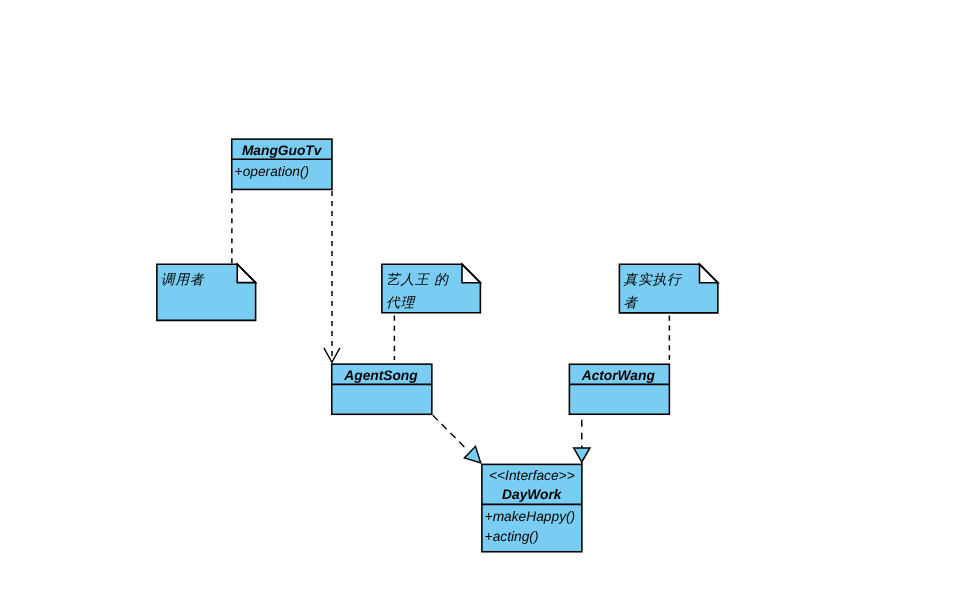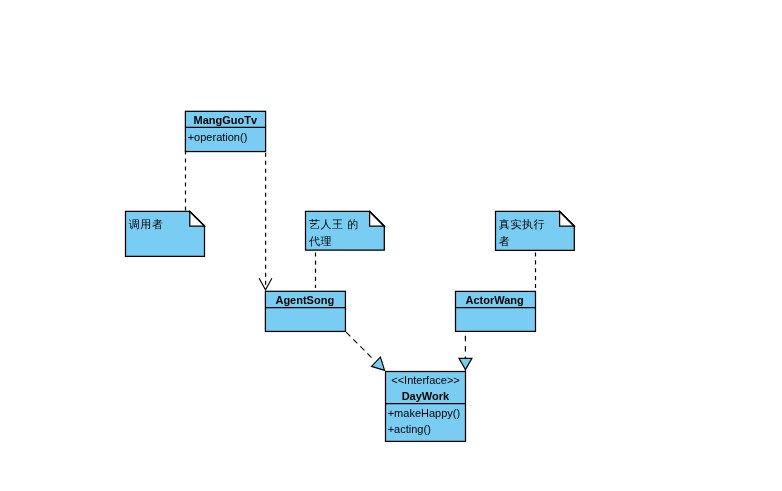--- a/index.html
+++ b/index.html
@@ -14,20 +14,21 @@
     overflow: hidden;
     font-family: "Liberation Sans", sans-serif;
   }
   #diagram {
     position: absolute;
     left: 0;
     top: 0;
     width: 782px;
     height: 491px;
     background: #ffffff;
+    font-style: italic;
   }
   svg { display: block; }
   .cls-title {
     font-family: "Liberation Sans", sans-serif;
     font-size: 11px;
     font-weight: bold;
     fill: #000000;
   }
   .cls-stereo {
     font-family: "Liberation Sans", sans-serif;

